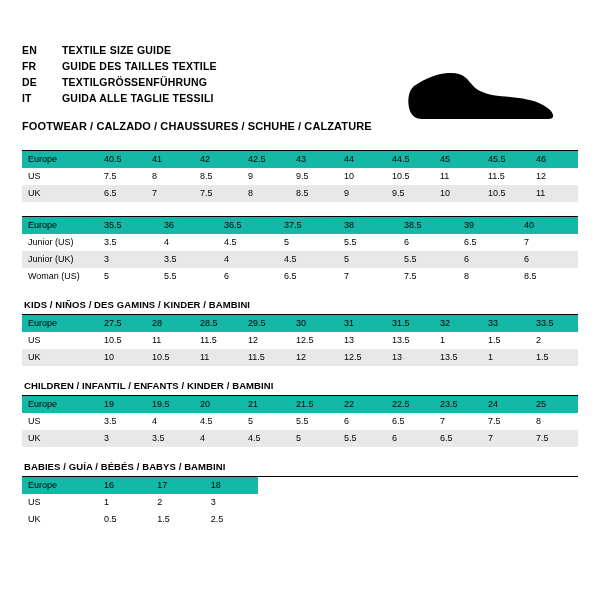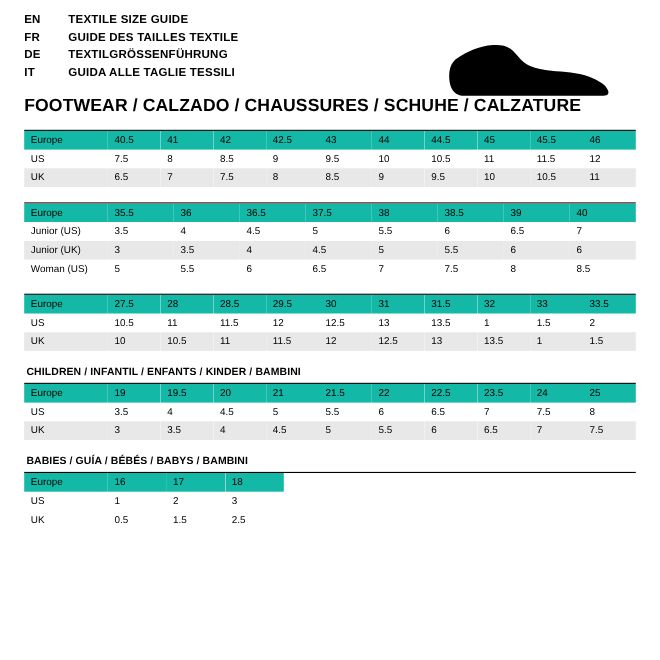--- a/index.html
+++ b/index.html
@@ -13,20 +13,21 @@
     font-family: "Liberation Sans", sans-serif;
     color: #000000;
     overflow: hidden;
   }
   .page {
     position: relative;
     width: 600px;
     height: 528px;
     box-sizing: border-box;
     padding: 12px 22px 0 22px;
+    margin-top: 32px;
   }
 
   
   .header {
     position: relative;
     height: 92px;
   }
   .lang-table {
     border-collapse: collapse;
     font-size: 10.5px;
@@ -44,21 +45,21 @@
   }
   .shoe-wrap {
     position: absolute;
     right: 8px;
     top: 12px;
     width: 200px;
     height: 72px;
   }
   .footwear-line {
     margin-top: 12px;
-    font-size: 16px;
+    font-size: 11px;
     font-weight: bold;
     letter-spacing: 0.1px;
   }
 
   
   .section {
     margin-top: 14px;
   }
   .section-title {
     font-size: 9.5px;
@@ -234,20 +235,21 @@
           <td>7</td>
           <td>7.5</td>
           <td>8</td>
           <td>8.5</td>
         </tr>
       </tbody>
     </table>
   </div>
 
   <div class="section">
+    <div class="section-title">KIDS / NIÑOS / DES GAMINS / KINDER / BAMBINI</div>
     <div class="divider"></div>
     <table class="size">
       <tbody>
         <tr class="shaded">
           <td class="rowlabel">Europe</td>
           <td>27.5</td>
           <td>28</td>
           <td>28.5</td>
           <td>29.5</td>
           <td>30</td>

